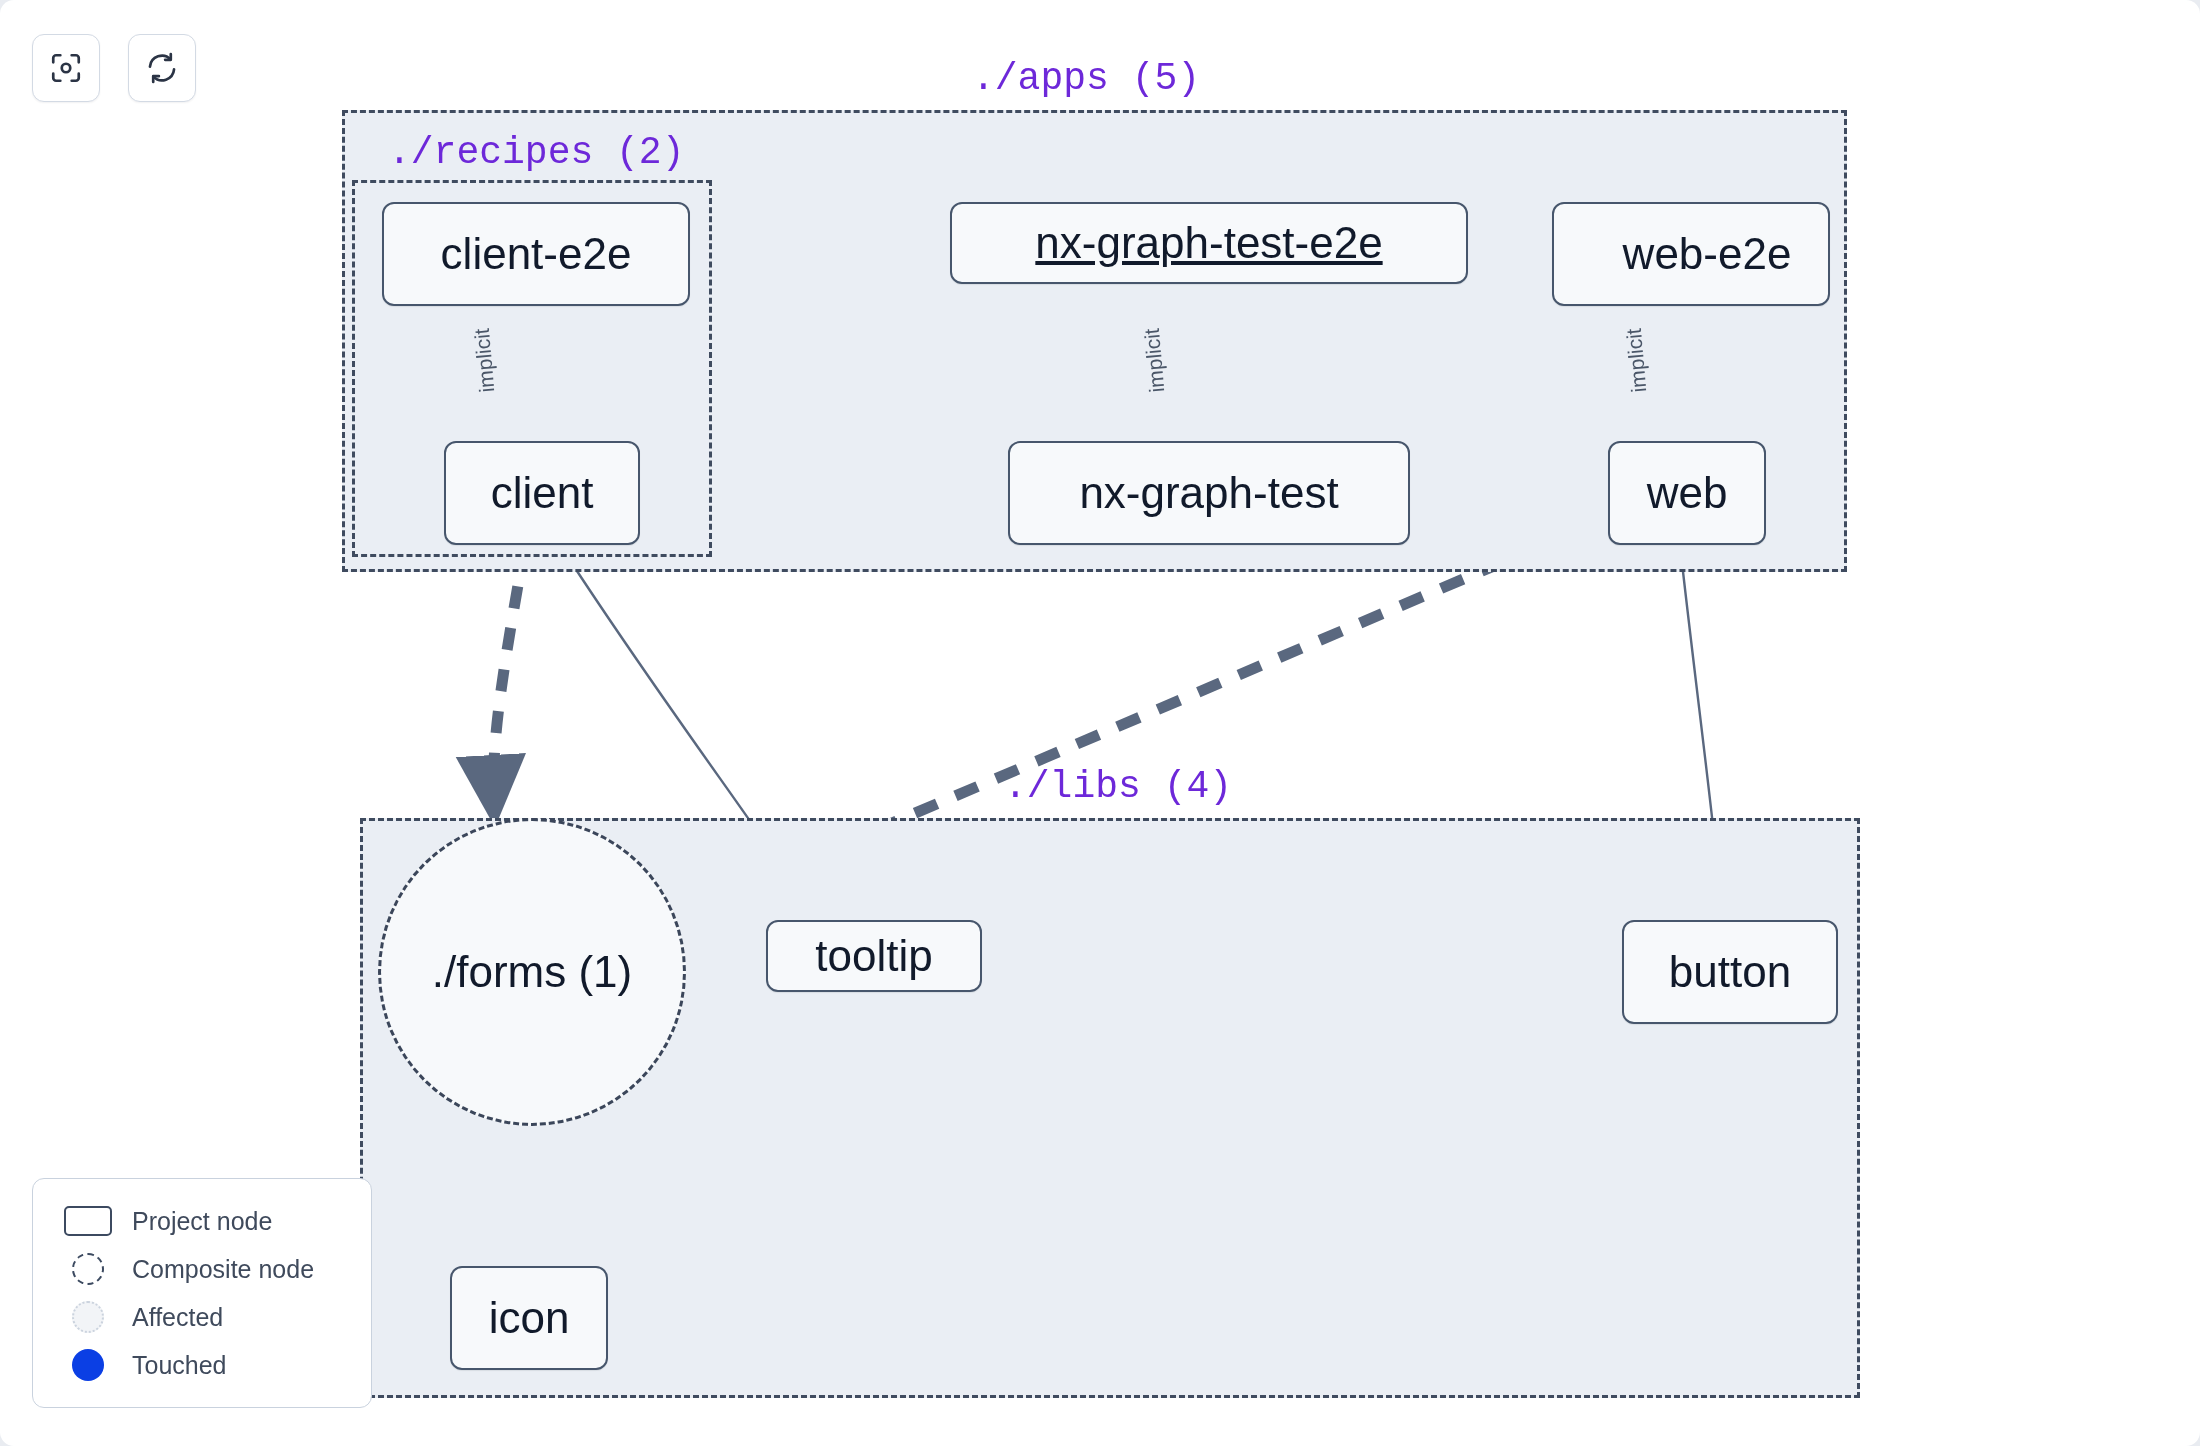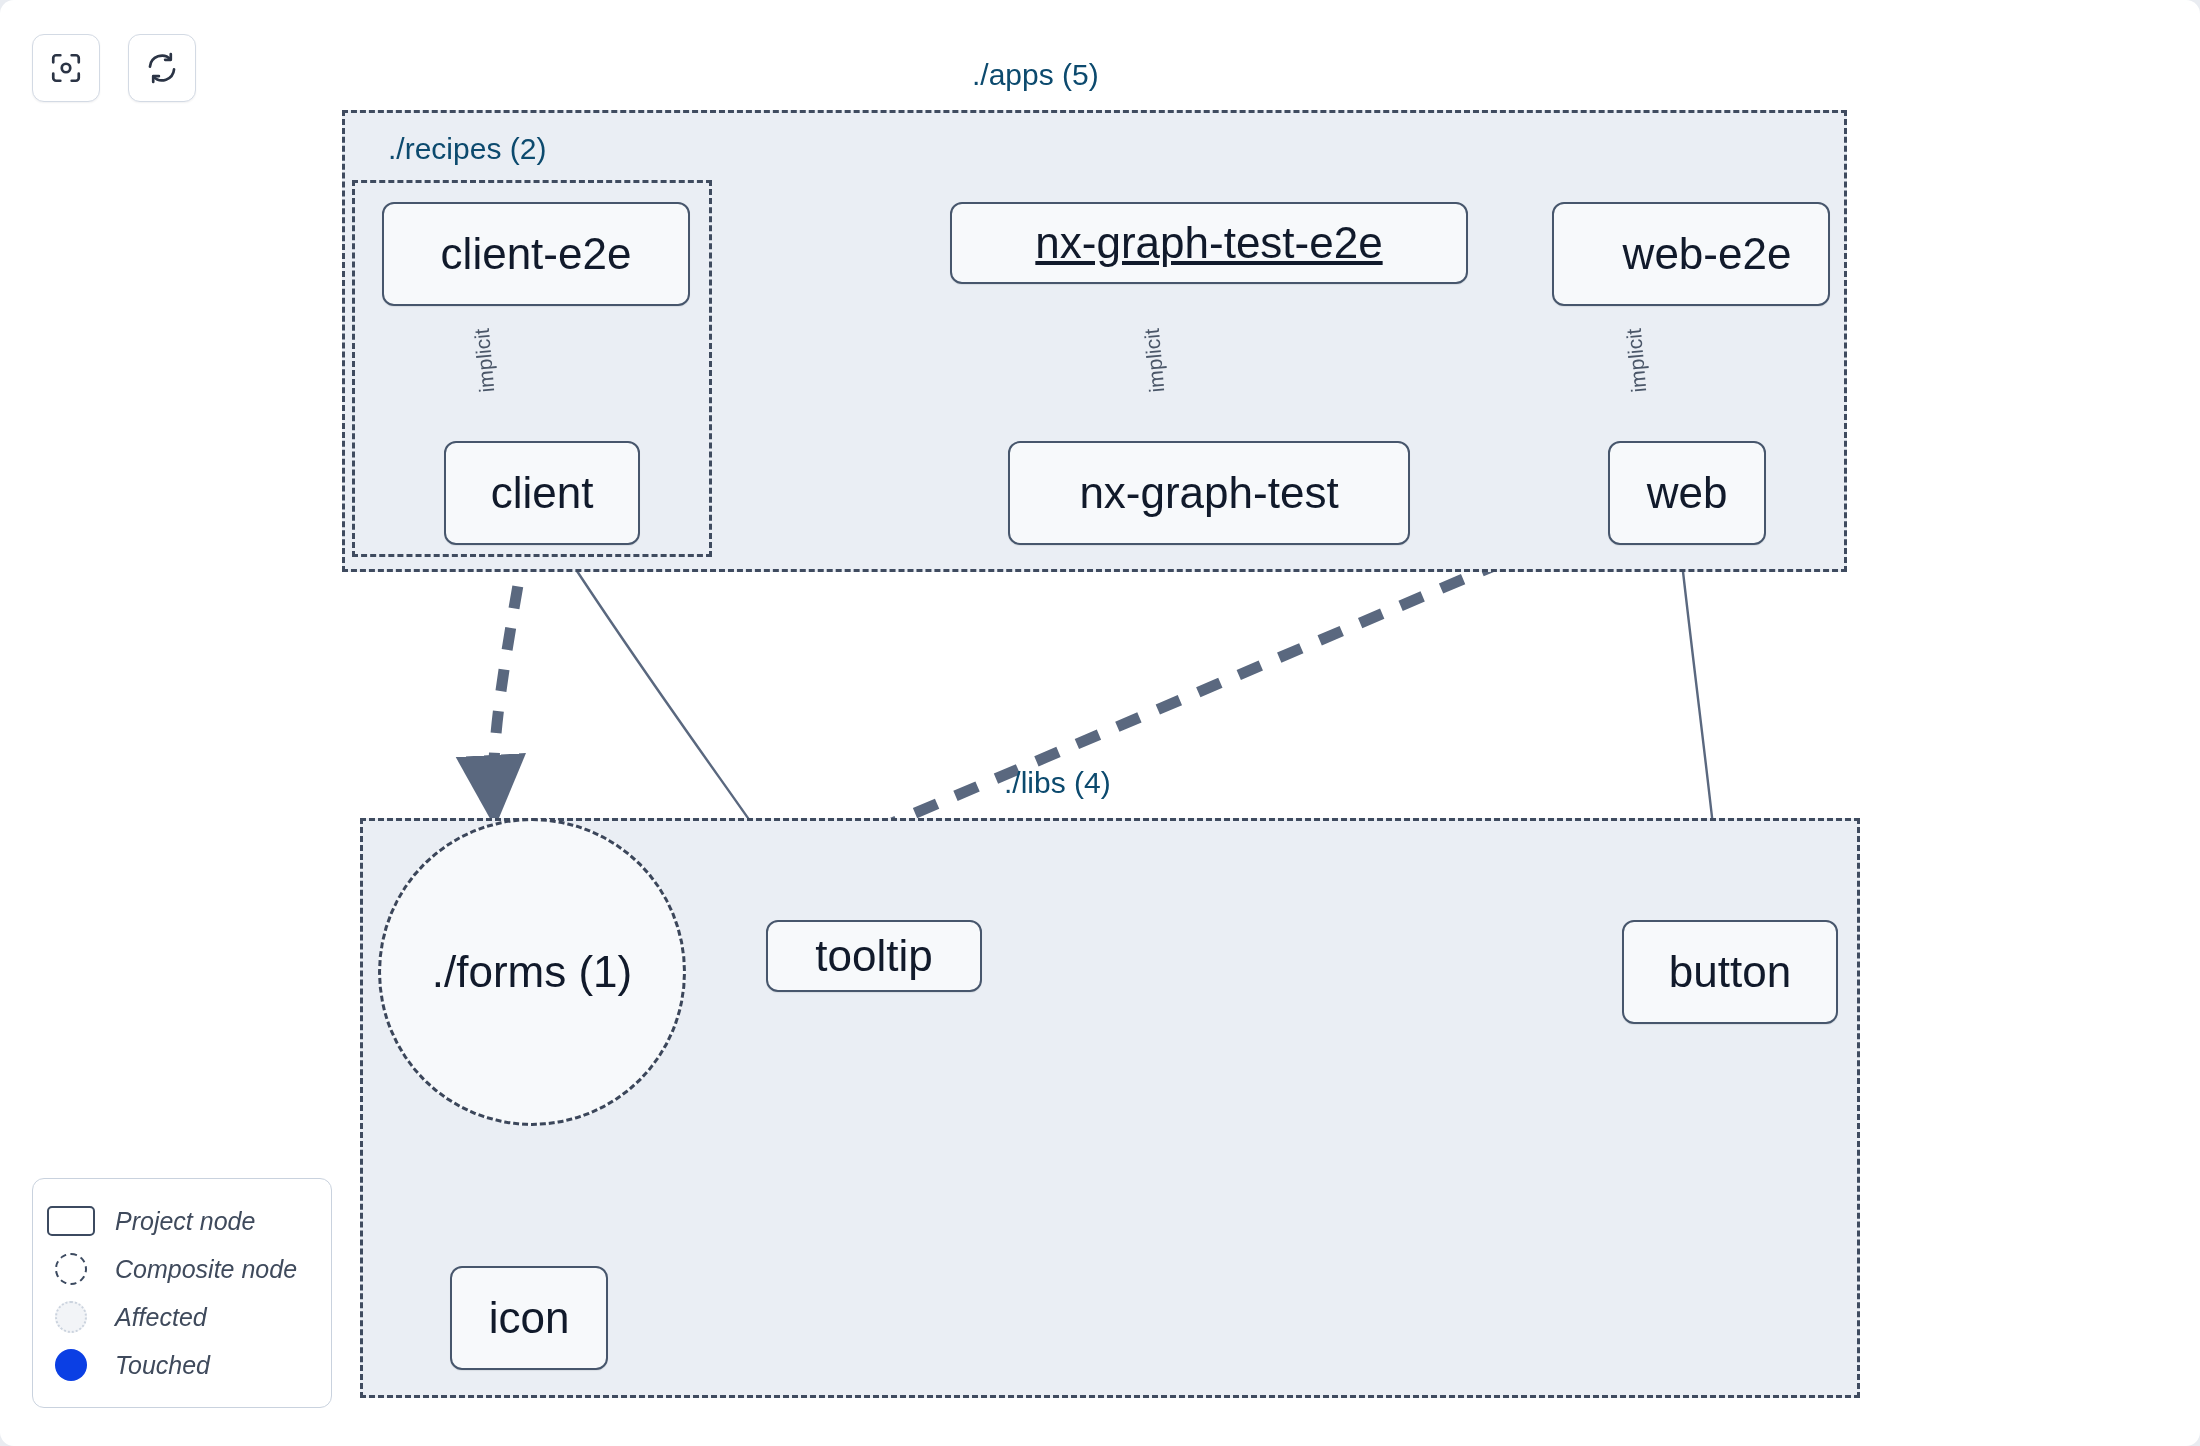--- a/index.html
+++ b/index.html
@@ -53,24 +53,25 @@
     background: #eaeef4;
     border: 3px dashed #3f4b5f;
     box-sizing: border-box;
   }
   .group-box.inner {
     background: transparent;
     border-width: 3px;
   }
   .group-label {
     position: absolute;
-    font-size: 30px;
-    color: #0c4a6e;
+    font-size: 38px;
+    color: #6d28d9;
     white-space: nowrap;
     line-height: 1;
+    font-family: Liberation Mono, monospace;
   }
   
   .node {
     position: absolute;
     box-sizing: border-box;
     background: #f7f9fb;
     border: 2.5px solid #47566c;
     border-radius: 12px;
     display: flex;
     align-items: center;
@@ -96,28 +97,27 @@
     white-space: nowrap;
     transform-origin: 50% 50%;
     line-height: 1;
     pointer-events: none;
   }
   
   #legend {
     position: absolute;
     left: 32px;
     bottom: 38px;
-    width: 300px;
+    width: 340px;
     background: #ffffff;
     border: 1.5px solid #c9d2de;
     border-radius: 12px;
-    padding: 18px 12px;
+    padding: 18px 29px;
     box-sizing: border-box;
     z-index: 40;
-    font-style: italic;
   }
   .legend-row {
     display: flex;
     align-items: center;
     height: 48px;
     gap: 18px;
   }
   .legend-swatch {
     width: 52px;
     display: flex;

